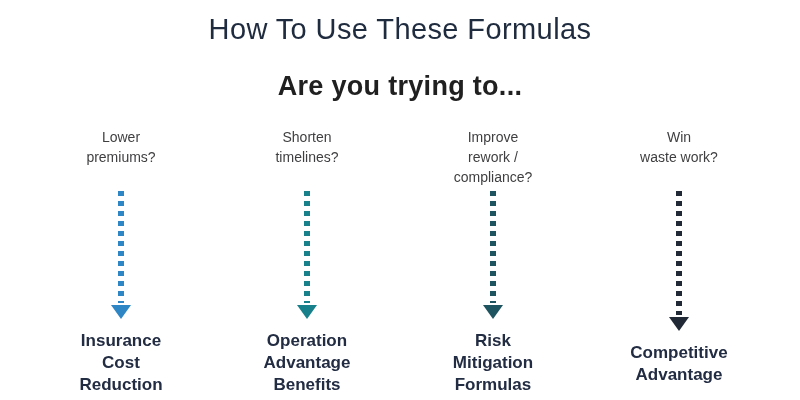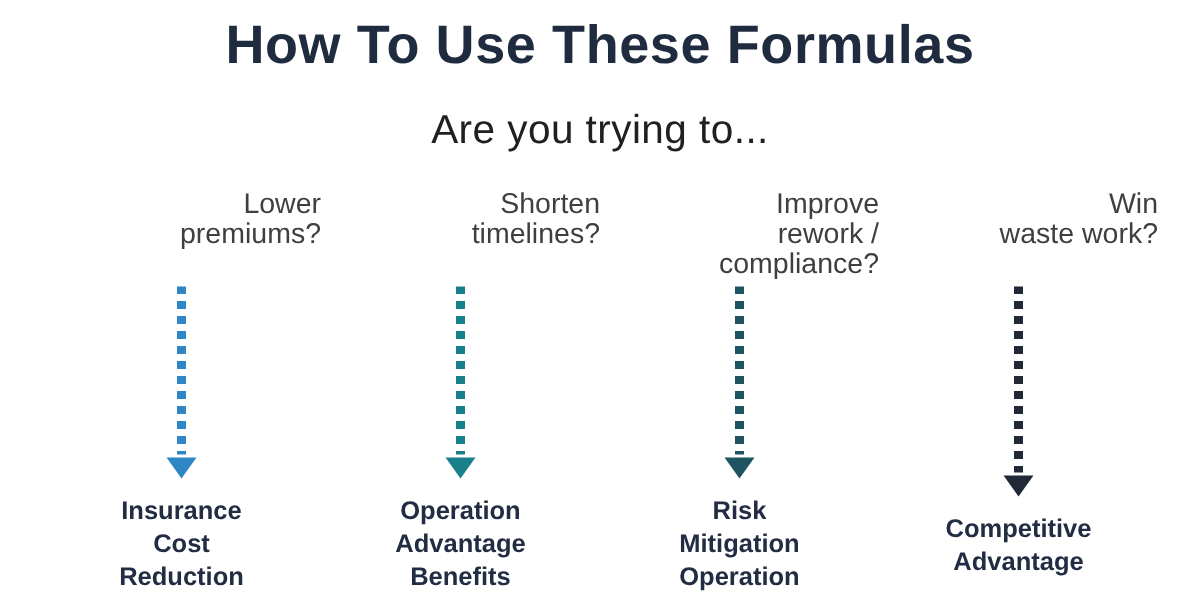--- a/index.html
+++ b/index.html
@@ -8,55 +8,55 @@
     width: 800px;
     height: 400px;
     background: #ffffff;
     font-family: "Liberation Sans", "DejaVu Sans", sans-serif;
     overflow: hidden;
   }
   .title {
     margin: 0;
     padding-top: 13px;
     text-align: center;
-    font-size: 36px;
+    font-size: 29px;
     line-height: 33px;
-    font-weight: 700;
+    font-weight: 400;
     letter-spacing: 0.4px;
     color: #1f2b3e;
   }
   .subtitle {
     margin: 0;
     padding-top: 24px;
     text-align: center;
     font-size: 27px;
     line-height: 32px;
-    font-weight: 400;
+    font-weight: 700;
     letter-spacing: 0.3px;
     color: #202020;
   }
   .columns {
     position: absolute;
     top: 127px;
     left: 28px;
     right: 28px;
     display: flex;
   }
   .column {
     flex: 1 1 0;
     display: flex;
     flex-direction: column;
     align-items: center;
   }
   .question {
     height: 64px;
     width: 100%;
-    text-align: right;
+    text-align: center;
     white-space: pre-line;
-    font-size: 19px;
+    font-size: 14px;
     line-height: 20px;
     color: #3f3f41;
   }
   .arrow-wrap {
     height: 128px;
     display: flex;
     flex-direction: column;
     align-items: center;
   }
   .column.tall .arrow-wrap { height: 140px; }
@@ -126,21 +126,21 @@
     <div class="column">
       <div class="question">Improve
 rework /
 compliance?</div>
       <div class="arrow-wrap" style="--arrow-color: #1d5460;">
         <div class="arrow-line"></div>
         <div class="arrow-head"></div>
       </div>
       <div class="outcome">Risk
 Mitigation
-Operation</div>
+Formulas</div>
     </div>
 
     <div class="column tall">
       <div class="question">Win
 waste work?</div>
       <div class="arrow-wrap" style="--arrow-color: #212936;">
         <div class="arrow-line"></div>
         <div class="arrow-head"></div>
       </div>
       <div class="outcome">Competitive

